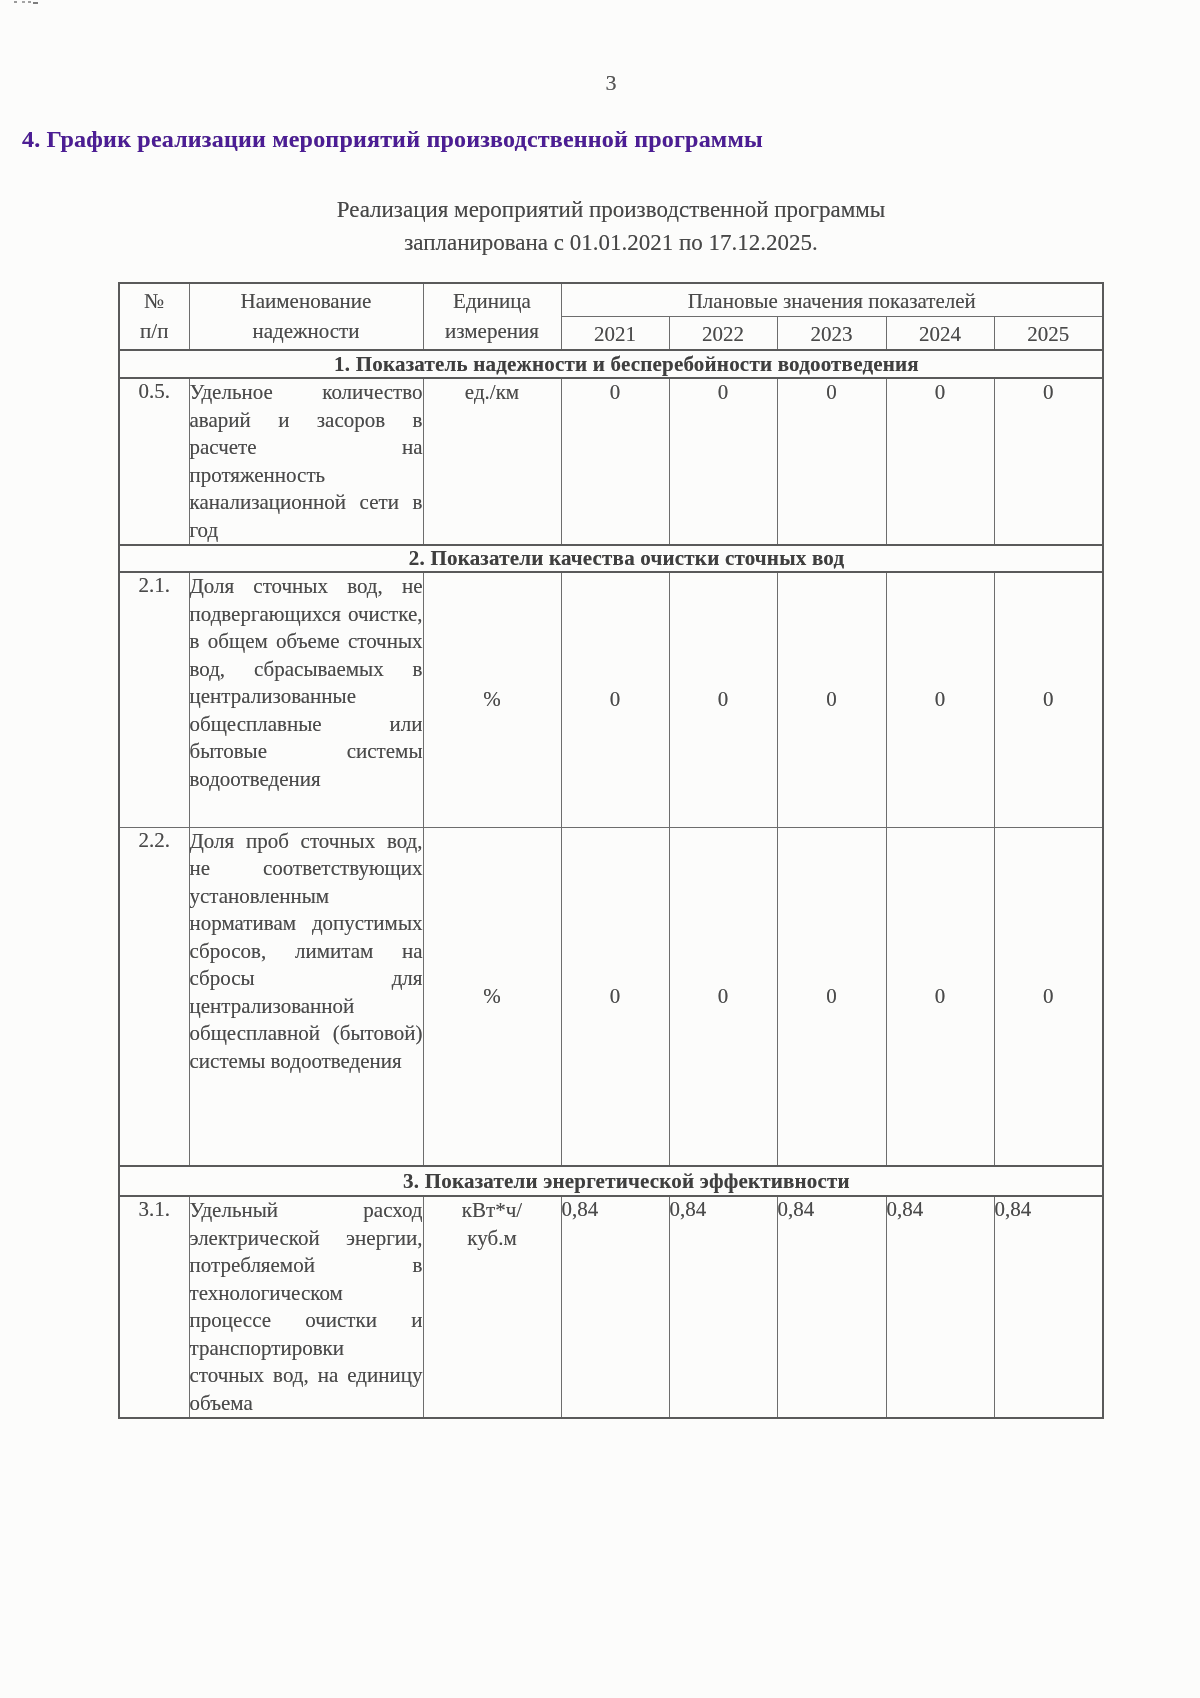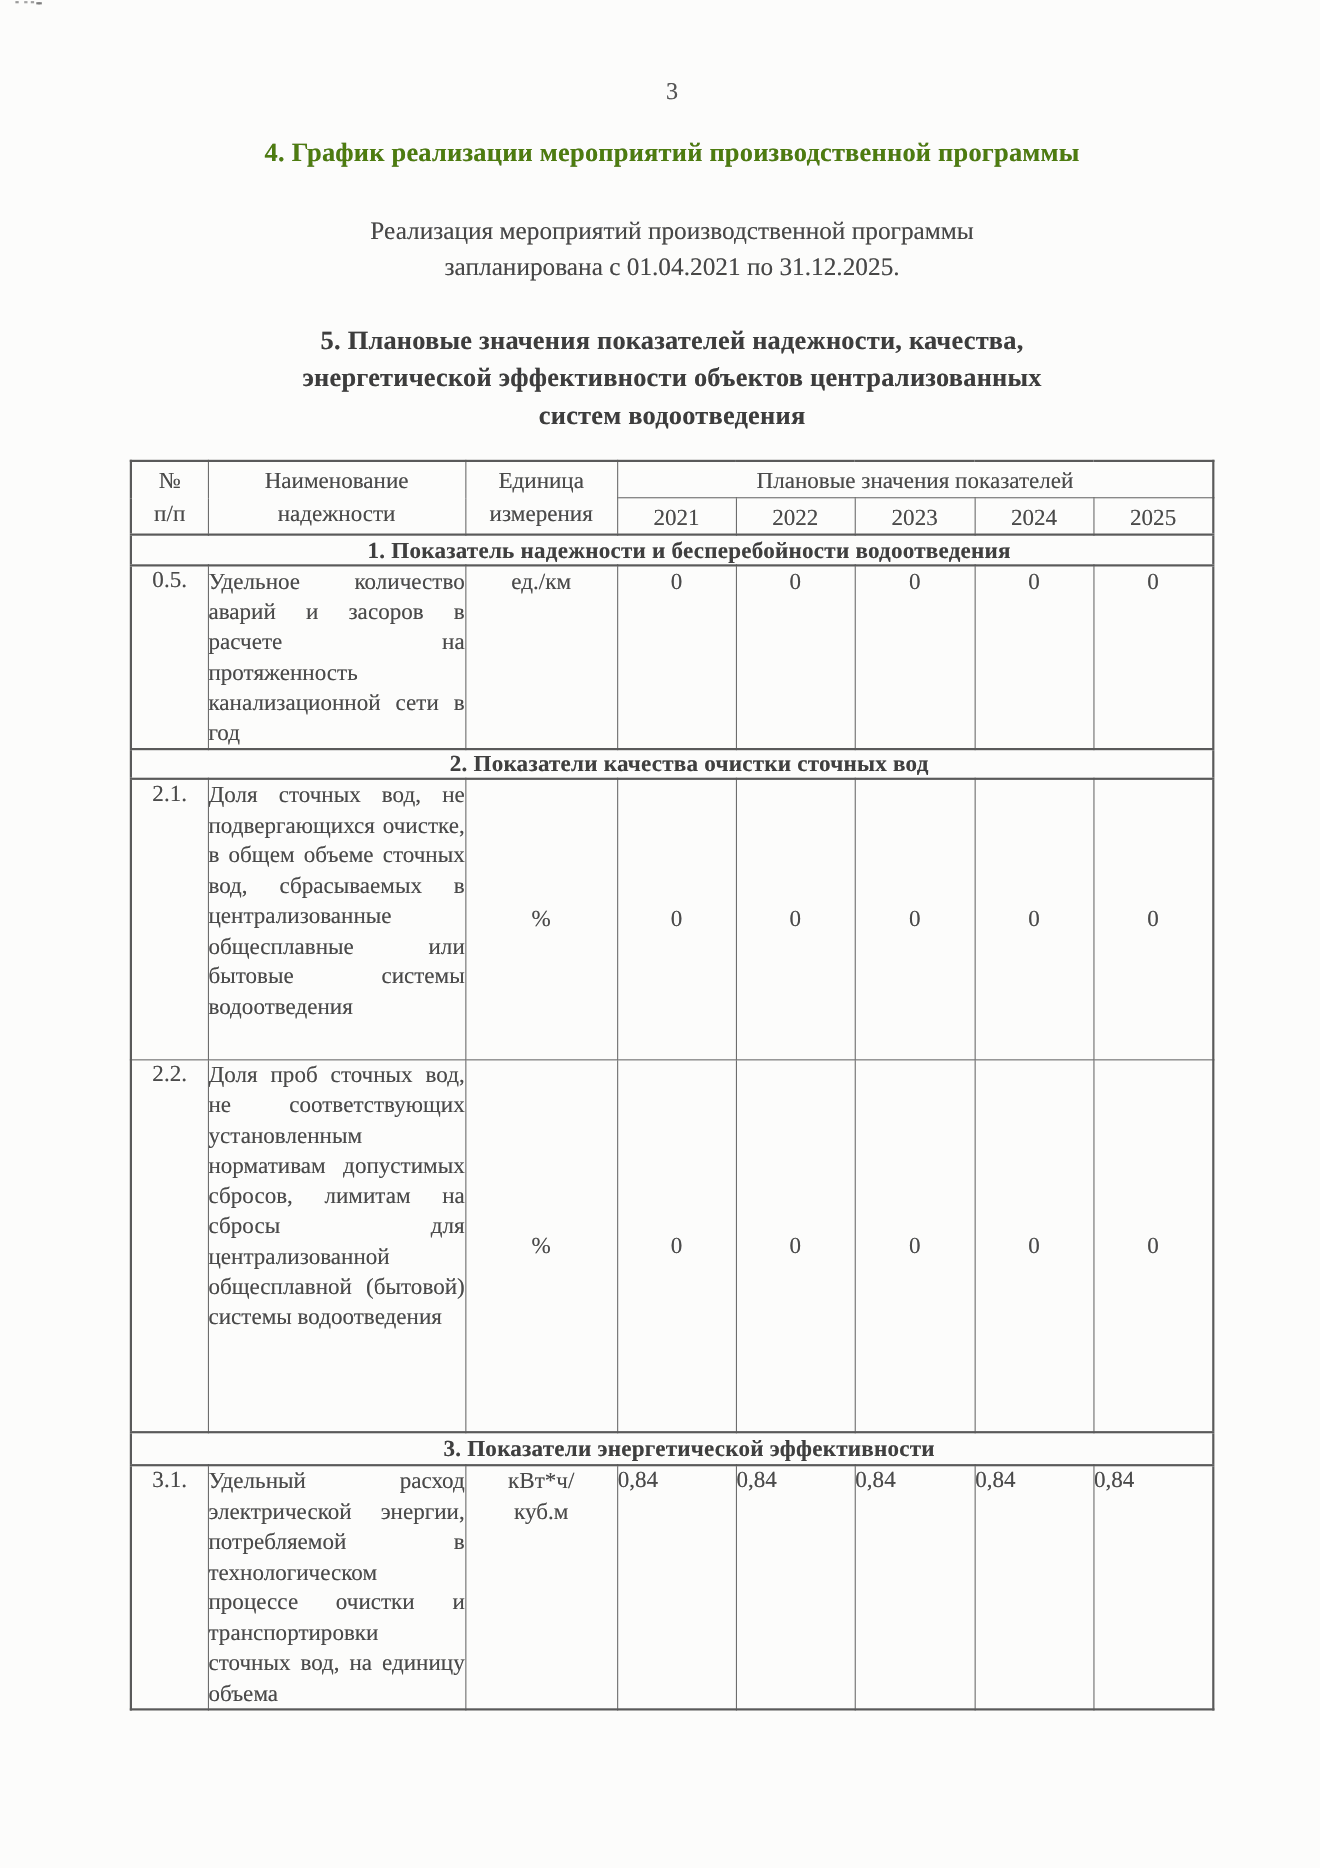--- a/index.html
+++ b/index.html
@@ -21,24 +21,23 @@
   }
   .top-block { padding-left: 22px; }
   .page-number {
     padding-top: 70px;
     text-align: center;
     font-size: 22px;
     color: #555;
   }
   .heading-4 {
     margin-top: 30px;
-    text-align: center;
     font-size: 24px;
     font-weight: bold;
-    color: #4d7c0f;
+    color: #4c1d95;
     letter-spacing: 0.2px;
   }
   .paragraph {
     margin-top: 40px;
     text-align: center;
     font-size: 23px;
     line-height: 33px;
     white-space: pre-line;
   }
   .heading-5 {
@@ -106,24 +105,21 @@
 </head>
 <body>
 
 <div class="page">
   <div class="scan-specks"></div>
 
   <div class="top-block">
     <div class="page-number">3</div>
     <div class="heading-4">4. График реализации мероприятий производственной программы</div>
     <div class="paragraph">Реализация мероприятий производственной программы
-запланирована с 01.04.2021 по 31.12.2025.</div>
-    <div class="heading-5">5. Плановые значения показателей надежности, качества,
-энергетической эффективности объектов централизованных
-систем водоотведения</div>
+запланирована с 01.01.2021 по 17.12.2025.</div>
   </div>
 
   <table class="indicators">
     <colgroup>
       <col style="width:70px">
         <col style="width:234px">
         <col style="width:138px">
       <col style="width:108px">
         <col style="width:108px">
         <col style="width:109px">

